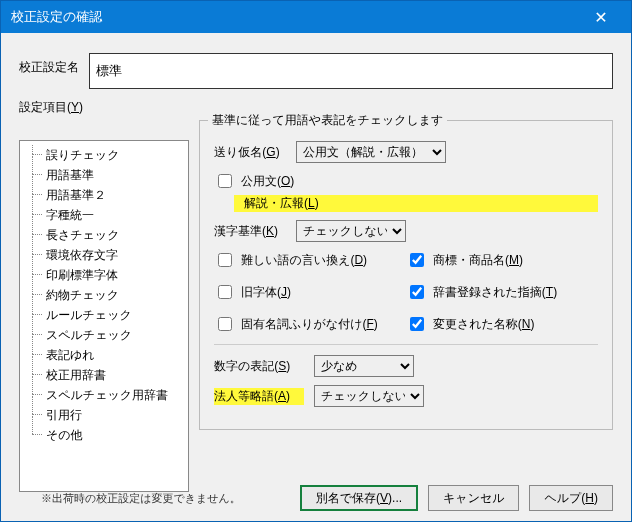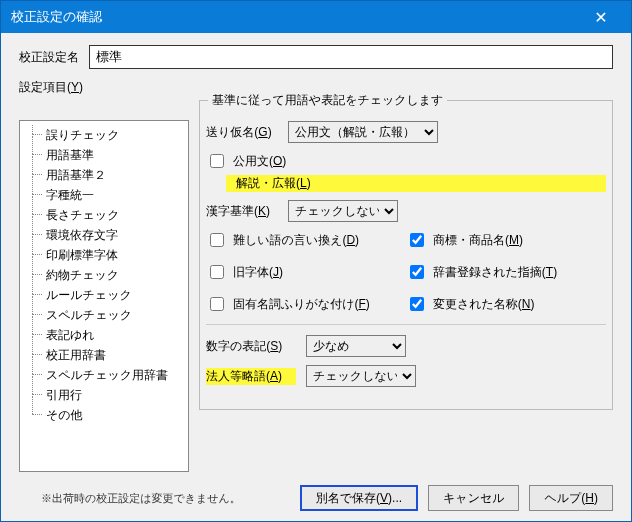--- a/index.html
+++ b/index.html
@@ -3,50 +3,50 @@
 <meta charset="utf-8">
 <style>
   * { box-sizing: border-box; font-family: "Meiryo", "MS Gothic", sans-serif; }
   body { margin: 0; background: #fff; }
   .window { width: 632px; height: 522px; border: 1px solid #0a62b3; position: relative; background: #f0f0f0; }
   .titlebar { height: 32px; background: #0a7bd6; color: #fff; display: flex; align-items: center; padding: 0 10px; font-size: 13px; justify-content: space-between; }
   .close-x { width: 40px; height: 32px; display: flex; align-items: center; justify-content: center; font-size: 16px; }
   .content { padding: 12px 18px 12px 18px; }
   .row-name { display: flex; align-items: center; gap: 10px; margin-bottom: 10px; }
   .lbl { font-size: 12px; }
-  .name-input { flex: 1; border: 1px solid #333; height: 24px; padding: 0 6px; font-size: 13px; background: #fff; }
+  .name-input { flex: 1; border: 1px solid #333; height: 36px; padding: 0 6px; font-size: 13px; background: #fff; margin-top: 8px; }
   .under { text-decoration: underline; }
   .columns { display: flex; gap: 10px; }
   .tree-wrap { width: 170px; }
   .tree { border: 1px solid #888; background: #fff; height: 352px; overflow: hidden; font-size: 12px; padding: 4px 2px; margin-top: 24px; }
   .tree-root { margin-left: 4px; }
   .tree-item { position: relative; padding: 1px 0 1px 20px; line-height: 18px; }
   .tree-item::before { content: ""; position: absolute; left: 6px; top: 9px; width: 10px; border-top: 1px dotted #888; }
   .tree-item::after { content: ""; position: absolute; left: 6px; top: -9px; height: 18px; border-left: 1px dotted #888; }
   .tree-item:first-child::after { top: 0; height: 9px; }
   .right { flex: 1; font-size: 12px; }
-  .group { border: 1px solid #bbb; padding: 12px 6px 14px; position: relative; margin-top: 4px; }
+  .group { border: 1px solid #bbb; padding: 12px 14px 14px; position: relative; margin-top: 4px; }
   .group-title { position: absolute; top: -9px; left: 8px; background: #f0f0f0; padding: 0 4px; font-size: 12px; }
   .frow { display: flex; align-items: center; margin: 8px 0; gap: 10px; }
   .fkey { width: 72px; }
   select { border: 1px solid #7a7a7a; background: #efefef; font-size: 12px; height: 22px; padding: 0 2px; }
   .sel-okuri { width: 150px; }
   .sel-kanji, .sel-abbr { width: 110px; }
   .sel-num { width: 100px; }
   .hl { background: #fff93b; }
   .hl-inline { background: #fff93b; display:inline-block; }
   .cbx { display: flex; align-items: center; gap: 6px; }
   .cbx input { width: 14px; height: 14px; }
   .grid2 { display: grid; grid-template-columns: 1fr 1fr; row-gap: 12px; margin: 8px 0; }
   .indent-sub { margin-left: 20px; margin-top: 4px; }
   .divider { height: 1px; background: #ccc; margin: 10px 0; }
   .footer { display: flex; align-items: center; justify-content: center; gap: 10px; padding: 10px 18px; position: absolute; bottom: 0; left: 0; right: 0; }
   .footer .note { font-size: 11px; color: #333; margin-right: auto; margin-left: 22px; }
   .btn { border: 1px solid #888; background: #e9e9e9; height: 26px; padding: 0 14px; font-size: 12px; display: flex; align-items: center; }
-  .btn.primary { border: 2px solid #1d4ed8; }
+  .btn.primary { border: 2px solid #15803d; }
 </style>
 </head>
 <body>
 
 <div class="window">
   <div class="titlebar">
     <span>校正設定の確認</span>
     <div class="close-x">✕</div>
   </div>
 

